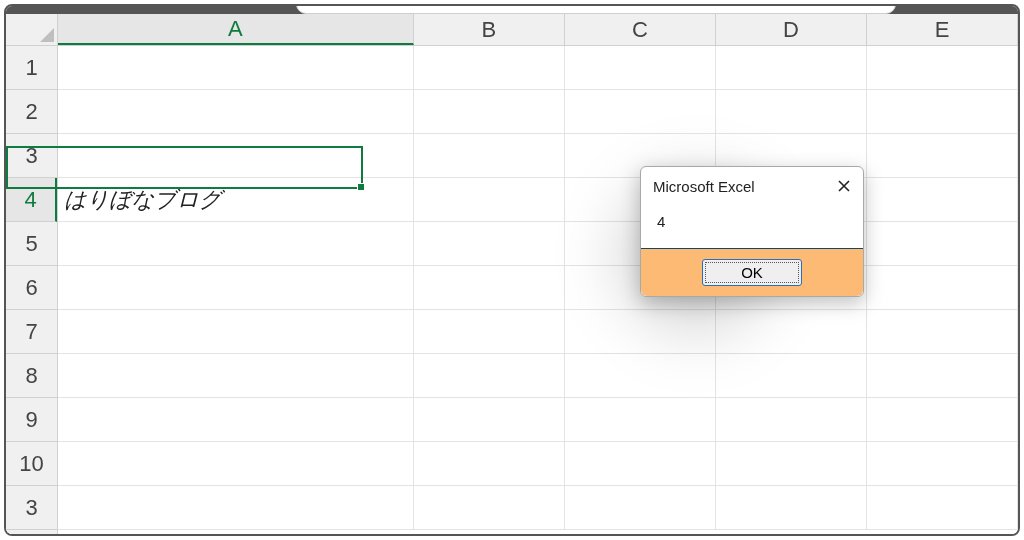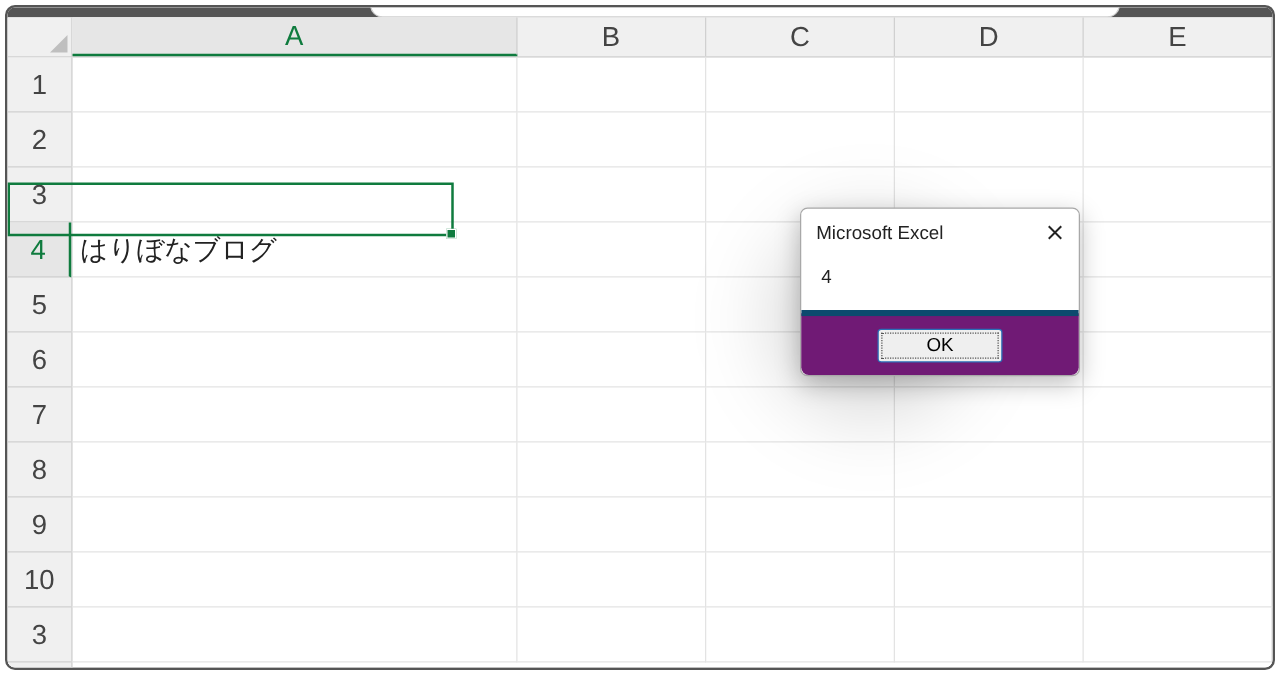--- a/index.html
+++ b/index.html
@@ -80,21 +80,21 @@
     height:44px;
   }
   .rowh.active {
     background:#e6e6e6;
     border-right:2px solid #0f7b3e;
     color:#0f7b3e;
   }
   
   .grid {
     position:absolute;
-    left:52px; top:32px; right:0; bottom:0;
+    left:52px; top:32px; right:0; bottom:0;font-style:italic;
   }
   .gridrow {
     display:flex;
     height:44px;
   }
   .cell {
     border-right:1px solid #e3e3e3;
     border-bottom:1px solid #e3e3e3;
     font-size:22px;
     padding: 4px 6px;
@@ -148,23 +148,23 @@
     cursor:pointer;
     font-size:16px;
     color:#222;
   }
   .msgbox .body{
     padding: 12px 12px 18px 16px;
     min-height:40px;
     color:#222;
   }
   .msgbox .footer{
-    background:#701a75;
+    background:#fdba74;
     padding:10px;
-    border-top:5px solid #0c4a6e;
+    border-top:1px solid #0c4a6e;
     display:flex; justify-content:center;
     border-bottom-left-radius:6px;
     border-bottom-right-radius:6px;
   }
   .msgbox .okbtn{
     min-width:100px;
     padding:4px 12px;
     background:#efefef;
     border:1px solid #2a6fb7;
     outline:1px dotted #555;

